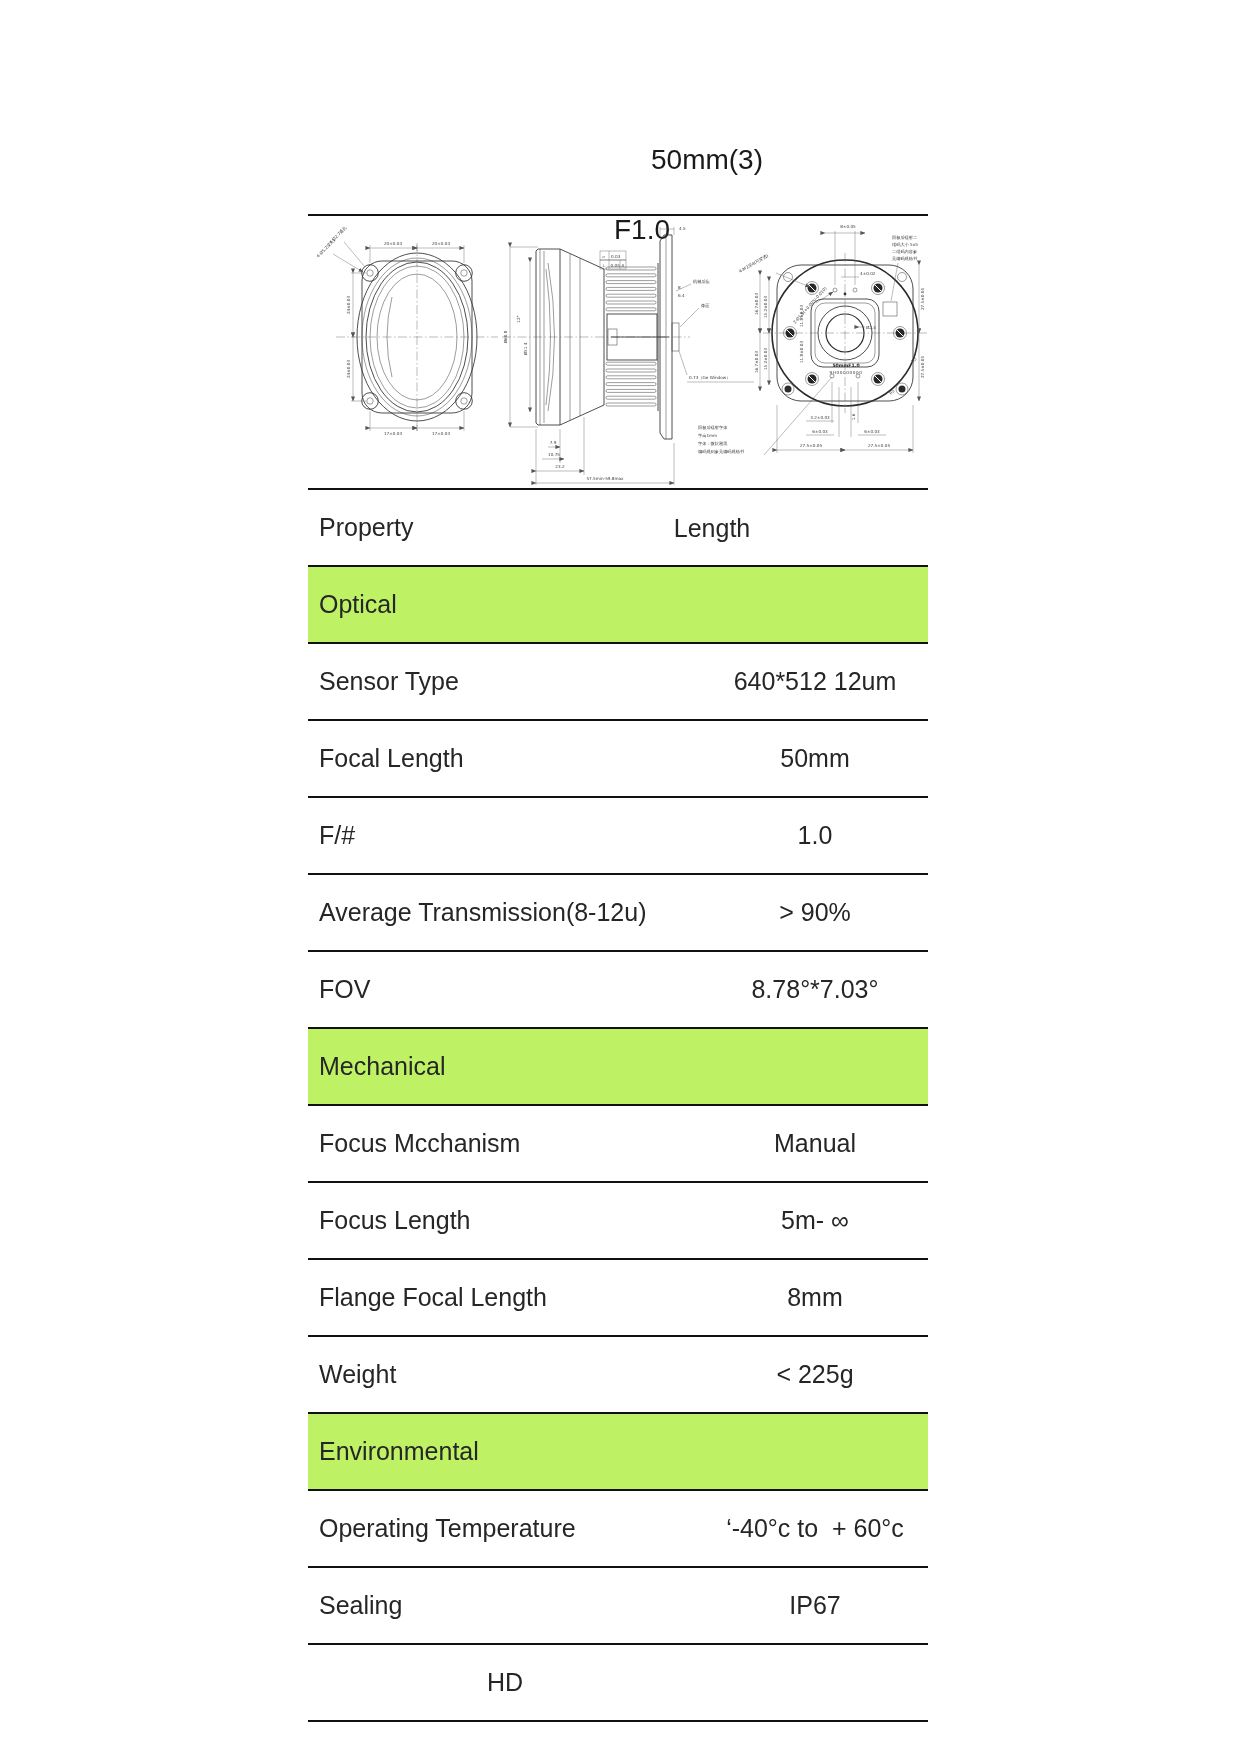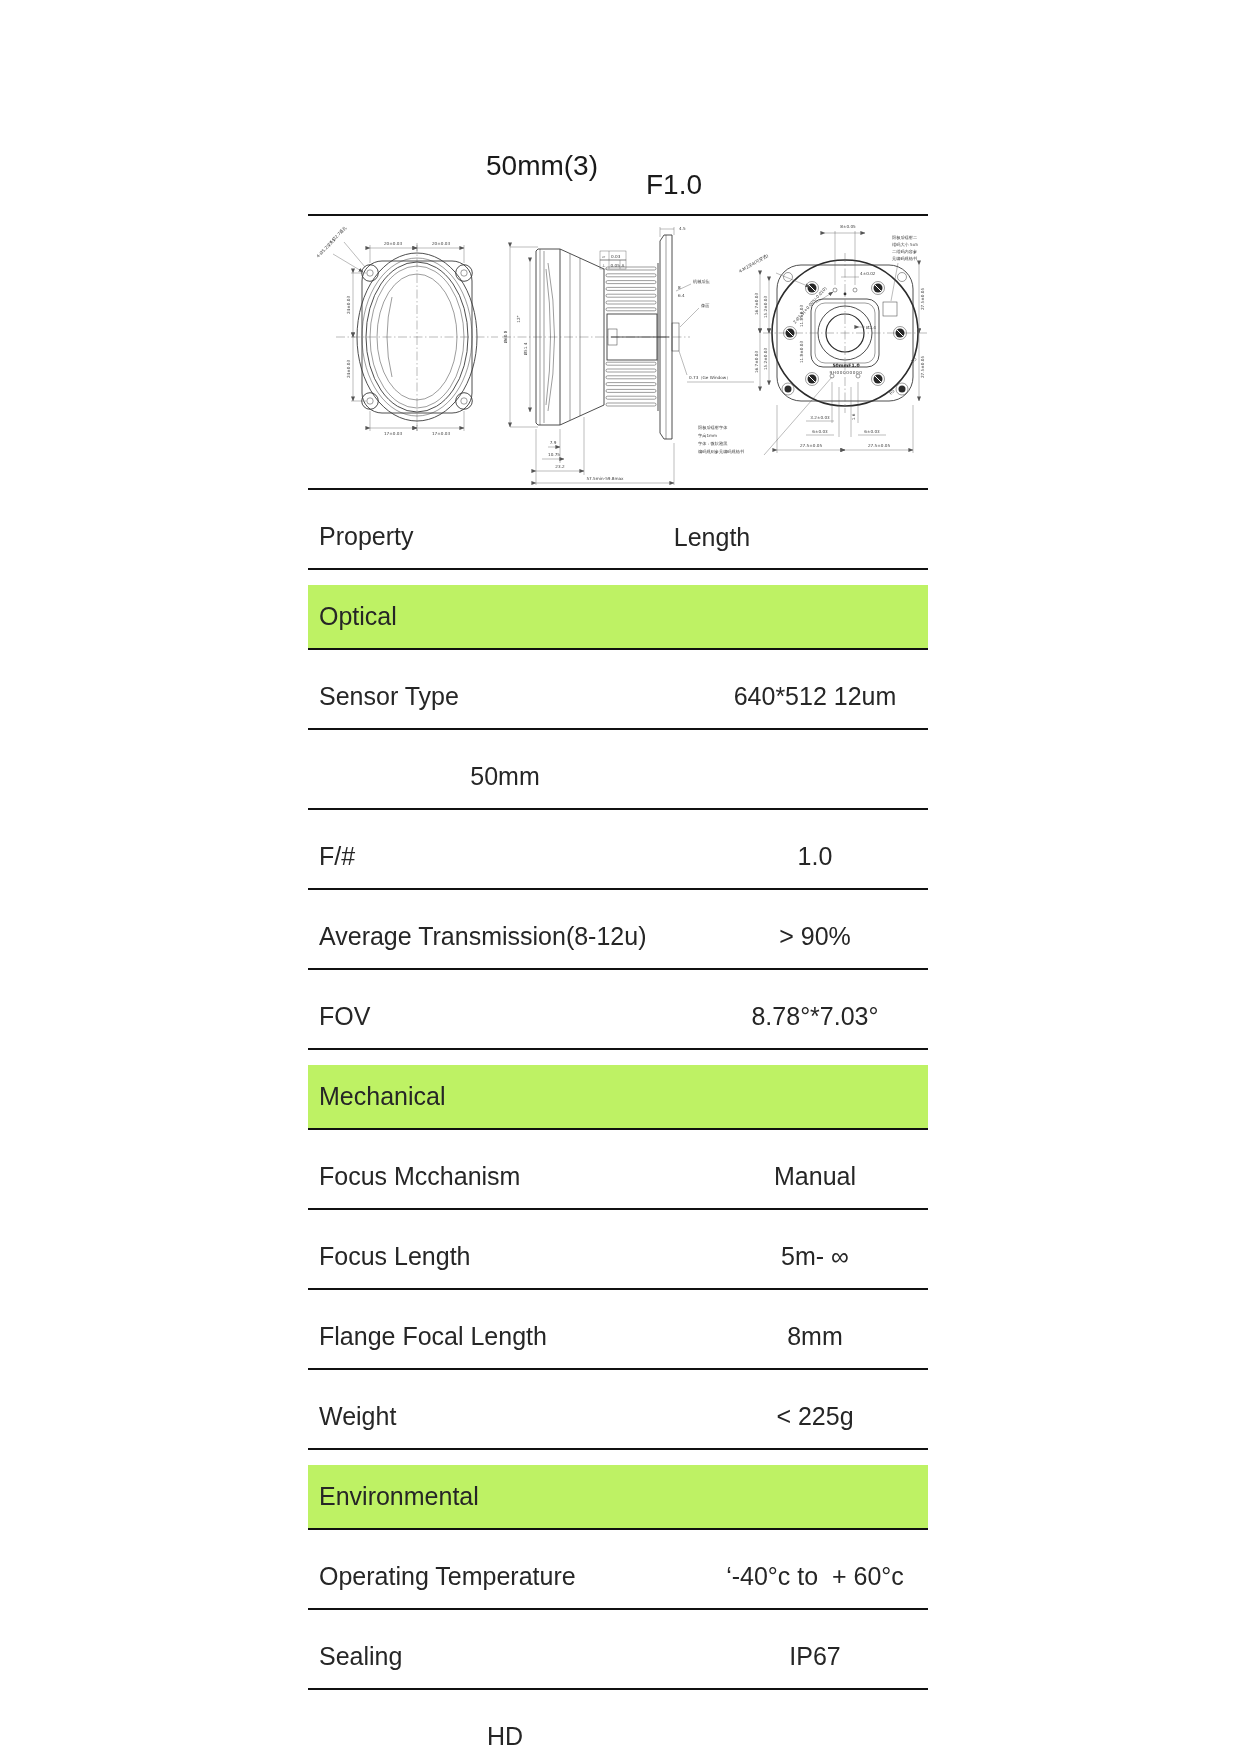--- a/index.html
+++ b/index.html
@@ -1,35 +1,35 @@
 <!DOCTYPE html>
 <html><head>
 <meta charset="utf-8">
 <style>
   html,body{margin:0;padding:0;background:#ffffff;}
   .page{position:relative;width:1241px;height:1754px;background:#ffffff;overflow:hidden;
         font-family:"Liberation Sans","DejaVu Sans",sans-serif;color:#262626;}
   .title-row{position:absolute;top:144px;left:308px;width:620px;height:44px;
-             font-size:28px;color:#1a1a1a;display:flex;align-items:center;}
+             font-size:28px;color:#1a1a1a;display:flex;align-items:center;flex-direction:column;}
   .title-row .t1{margin-left:178px;}
   .title-row .t2{margin-left:48px;margin-top:38px;}
   .title-rule{position:absolute;top:214px;left:308px;width:620px;height:2px;background:#111;}
   .drawing-wrap{position:absolute;top:217px;left:308px;width:620px;height:271px;}
   svg{display:block;}
   .g{fill:none;stroke:#3a3a3a;stroke-width:0.9;}
   .g2{fill:none;stroke:#3a3a3a;stroke-width:0.5;}
   .gb{fill:none;stroke:#2b2b2b;stroke-width:1.6;}
   .dl{fill:none;stroke:#555;stroke-width:0.4;}
   .cl{fill:none;stroke:#666;stroke-width:0.45;stroke-dasharray:9 2.5 1.5 2.5;}
   .ds{font-family:"DejaVu Sans",sans-serif;font-size:4.2px;fill:#3d3d3d;}
   .dm{font-family:"DejaVu Sans",sans-serif;font-size:4.6px;font-weight:bold;fill:#222;}
   .spec-table{position:absolute;top:488px;left:308px;width:620px;border-top:2.2px solid #111;
               font-size:25px;}
-  .trow{position:relative;display:grid;grid-template-columns:394px 226px;height:65px;
-        box-sizing:border-box;border-bottom:2px solid #111;align-items:center;margin-top:15px;}
+  .trow{position:relative;display:grid;grid-template-columns:394px 226px;height:77px;
+        box-sizing:border-box;border-bottom:2px solid #111;align-items:center;}
   .trow.section{background:#bef264;grid-template-columns:620px;}
   .cellp{padding-left:11px;}
   .cellv{text-align:center;white-space:pre;}
   .headerv{position:absolute;left:404px;top:50%;transform:translate(-50%,-50%);}
 </style>
 </head>
 <body>
 
 <div class="page">
 
@@ -322,20 +322,21 @@
     <div class="trow section">
       <div class="cellp">Optical</div>
     </div>
 
     <div class="trow">
       <div class="cellp">Sensor Type</div>
       <div class="cellv">640*512 12um</div>
     </div>
 
     <div class="trow">
+      <div class="cellp">Focal Length</div>
       <div class="cellv">50mm</div>
     </div>
 
     <div class="trow">
       <div class="cellp">F/#</div>
       <div class="cellv">1.0</div>
     </div>
 
     <div class="trow">
       <div class="cellp">Average Transmission(8-12u)</div>

